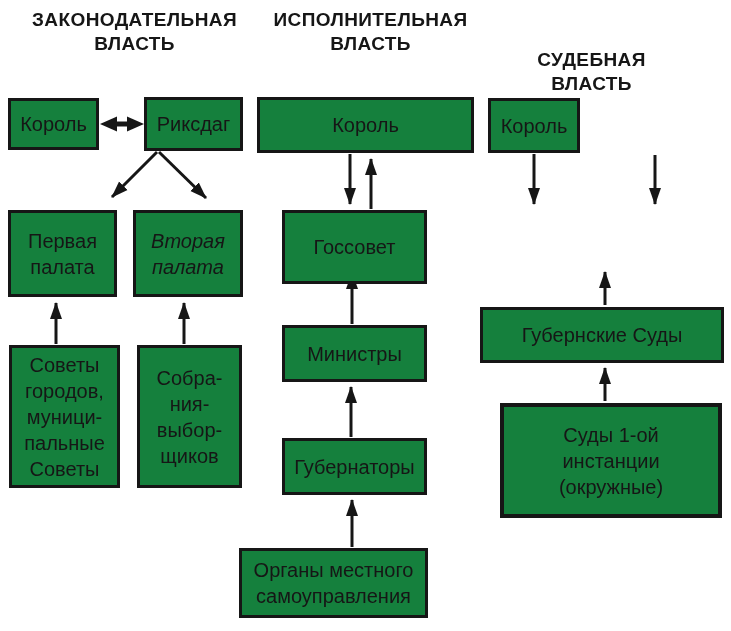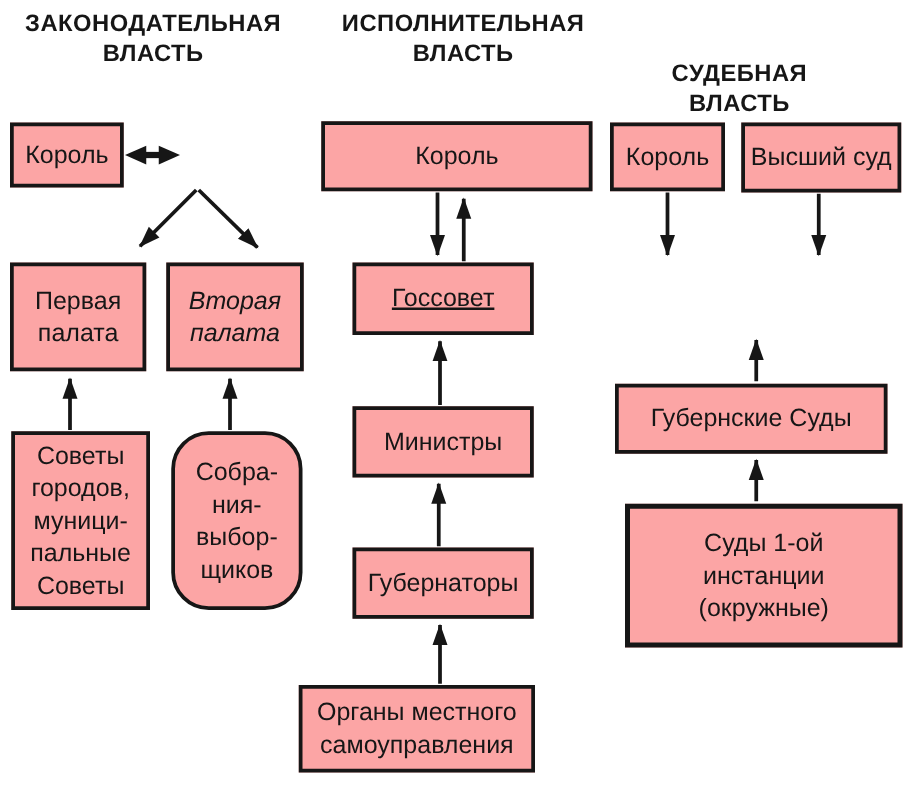--- a/index.html
+++ b/index.html
@@ -30,21 +30,21 @@
     line-height: 24px;
     letter-spacing: 0.4px;
     text-align: center;
     white-space: pre-line;
     color: #161616;
   }
   .node {
     position: absolute;
     box-sizing: border-box;
     border: 3px solid #161616;
-    background: #fca5a5;
+    background: #15803d;
     display: flex;
     align-items: center;
     justify-content: center;
     text-align: center;
     font-size: 20px;
     line-height: 26px;
     white-space: pre-line;
     color: #161616;
   }
   .node.thick {
@@ -85,49 +85,49 @@
     <line x1="352" y1="547" x2="352" y2="500" stroke="#161616" stroke-width="3" marker-end="url(#ah)"></line>
 
     <line x1="534" y1="154" x2="534" y2="204" stroke="#161616" stroke-width="3" marker-end="url(#ah)"></line>
     <line x1="655" y1="155" x2="655" y2="204" stroke="#161616" stroke-width="3" marker-end="url(#ah)"></line>
 
     <line x1="605" y1="305" x2="605" y2="272" stroke="#161616" stroke-width="3" marker-end="url(#ah)"></line>
 
     <line x1="605" y1="401" x2="605" y2="368" stroke="#161616" stroke-width="3" marker-end="url(#ah)"></line>
   </svg>
 
-  <div class="col-header" style="left:0px; top:8px; width:245px;">ЗАКОНОДАТЕЛЬНАЯ
+  <div class="col-header" style="left:12px; top:8px; width:245px;">ЗАКОНОДАТЕЛЬНАЯ
 ВЛАСТЬ</div>
   <div class="col-header" style="left:253px; top:8px; width:235px;">ИСПОЛНИТЕЛЬНАЯ
 ВЛАСТЬ</div>
   <div class="col-header" style="left:474px; top:8px; width:235px;margin-top:40px;">СУДЕБНАЯ
 ВЛАСТЬ</div>
 
   <div class="node" style="left:8px; top:98px; width:91px; height:52px;">Король</div>
+  <div class="node" style="left:144px; top:97px; width:99px; height:54px;">Риксдаг</div>
   <div class="node" style="left:8px; top:210px; width:109px; height:87px;">Первая
 палата</div>
   <div class="node" style="left:133px; top:210px; width:110px; height:87px;font-style:italic;">Вторая
 палата</div>
   <div class="node" style="left:9px; top:345px; width:111px; height:143px;">Советы
 городов,
 муници-
 пальные
 Советы</div>
-  <div class="node" style="left:137px; top:345px; width:105px; height:143px;border-radius:30px;">Собра-
+  <div class="node" style="left:137px; top:345px; width:105px; height:143px;">Собра-
 ния-
 выбор-
 щиков</div>
 
   <div class="node" style="left:257px; top:97px; width:217px; height:56px;">Король</div>
-  <div class="node" style="left:282px; top:210px; width:145px; height:58px;text-decoration:underline;">Госсовет</div>
+  <div class="node" style="left:282px; top:210px; width:145px; height:74px;">Госсовет</div>
   <div class="node" style="left:282px; top:325px; width:145px; height:57px;">Министры</div>
   <div class="node" style="left:282px; top:438px; width:145px; height:57px;">Губернаторы</div>
   <div class="node" style="left:239px; top:548px; width:189px; height:70px;">Органы местного
 самоуправления</div>
 
   <div class="node" style="left:488px; top:98px; width:92px; height:55px;">Король</div>
-  <div class="node" style="left:593px; top:98px; width:128px; height:56px;">Высший суд</div>
-  <div class="node" style="left:492px; top:307px; width:218px; height:56px;">Губернские Суды</div>
+  <div class="node" style="left:480px; top:307px; width:244px; height:56px;">Губернские Суды</div>
   <div class="node thick" style="left:500px; top:403px; width:222px; height:115px;text-align:center;">Суды 1-ой
 инстанции
 (окружные)</div>
 
 </div>
 
 </body></html>

